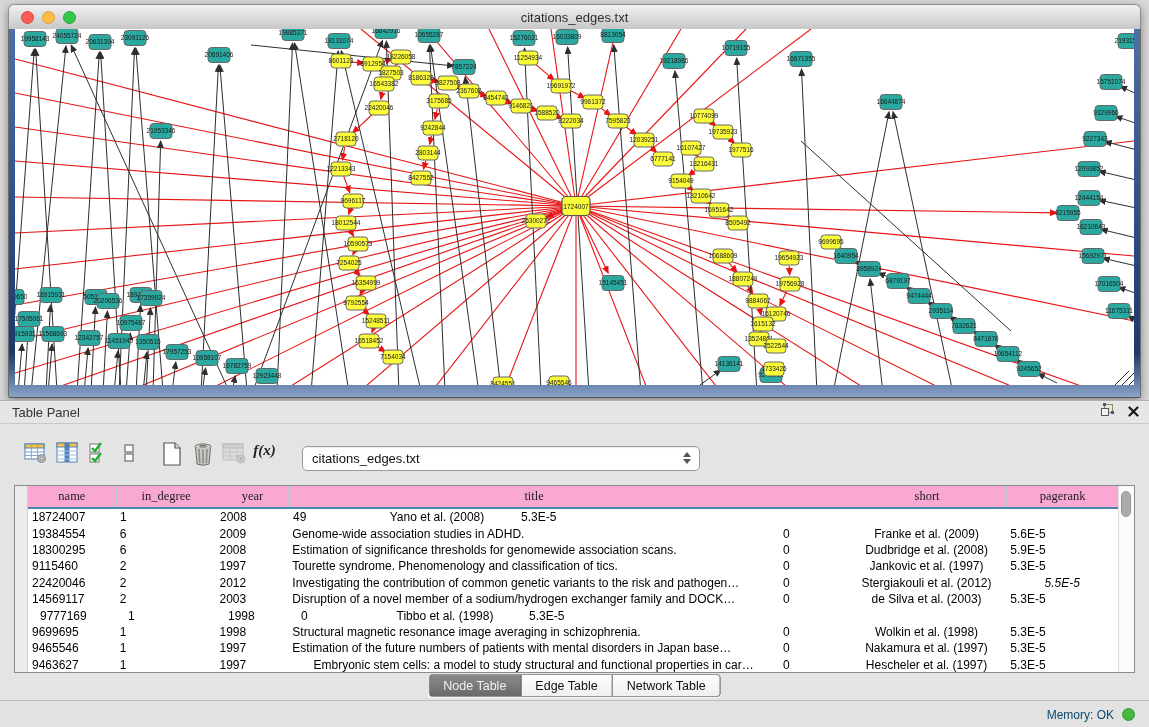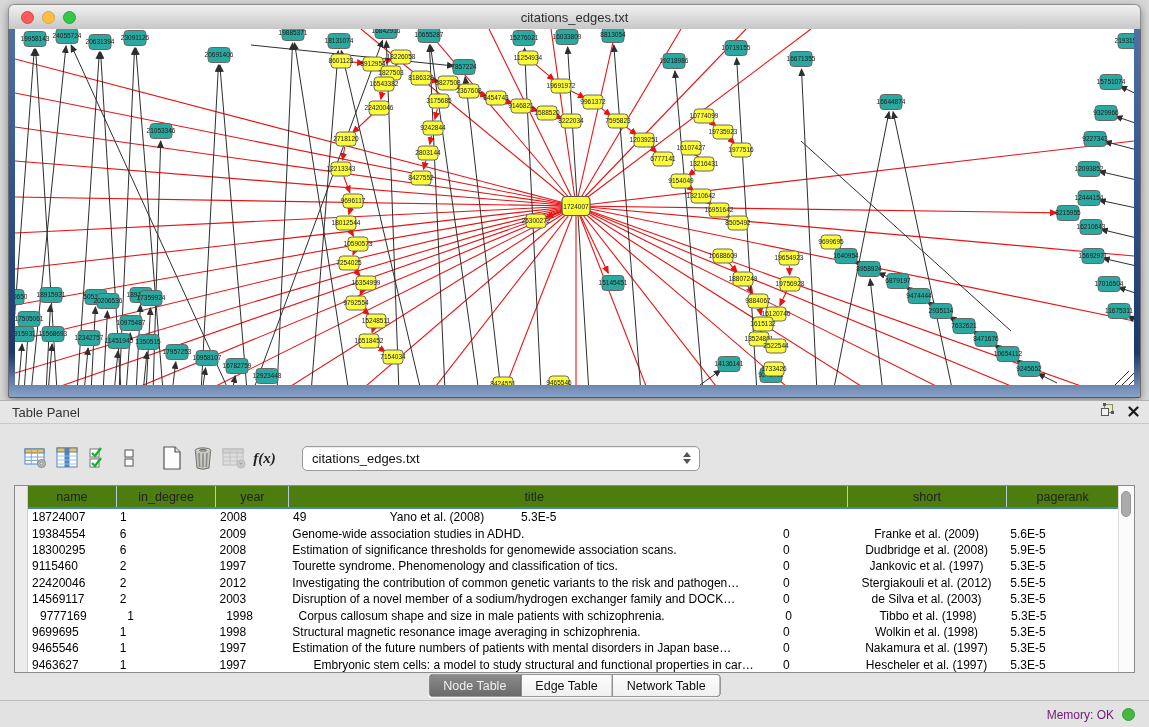--- a/index.html
+++ b/index.html
@@ -29,55 +29,55 @@
 
   
   .table-panel{position:absolute;left:0;top:400px;width:1149px;height:300px;background:#e4e4e4;
                border-top:1px solid #b0b0b0;}
   .panel-header{height:22px;background:#e6e6e6;border-bottom:1px solid #c9c9c9;
                 display:flex;align-items:center;position:relative;}
   .panel-title{font-size:13px;color:#333;padding-left:12px;}
   .panel-header-icons{position:absolute;right:10px;top:0;height:22px;display:flex;align-items:center;gap:14px;}
 
   .toolbar{position:absolute;left:0;top:36px;height:42px;width:100%;display:flex;align-items:center;}
-  .icon-btn{width:31px;height:32px;display:flex;align-items:center;justify-content:center;cursor:default;}
+  .icon-btn{width:31px;height:32px;display:flex;align-items:flex-start;justify-content:center;cursor:default;}
   .fx{font-family:"Liberation Serif",serif;font-style:italic;font-weight:bold;font-size:15px;color:#222;}
   .net-select{margin-left:22px;width:396px;height:23px;background:#fff;border:1px solid #9a9a9a;
               border-radius:5px;display:flex;align-items:center;box-shadow:inset 0 1px 1px rgba(0,0,0,.08);}
   .net-select .val{flex:1;font-size:13px;color:#111;padding-left:9px;}
   .spin{display:flex;flex-direction:column;gap:2px;padding-right:8px;}
   .spin .up{width:0;height:0;border-left:4px solid transparent;border-right:4px solid transparent;border-bottom:5px solid #555;}
   .spin .dn{width:0;height:0;border-left:4px solid transparent;border-right:4px solid transparent;border-top:5px solid #555;}
 
   .table-wrap{position:absolute;left:14px;top:84px;width:1121px;height:188px;background:#fff;
               border:1px solid #8b8b8b;box-sizing:border-box;display:flex;}
   .gutter{width:12px;background:#ececec;border-right:1px solid #cfcfcf;}
   .grid{flex:1;display:flex;flex-direction:column;overflow:hidden;}
-  .thead{display:flex;height:21px;background:#4d7c0f;border-bottom:2px solid #4a86ad;flex:none;}
+  .thead{display:flex;height:21px;background:#f9a8d4;border-bottom:2px solid #4a86ad;flex:none;font-family:Liberation Serif, serif;}
   .th{display:flex;align-items:center;justify-content:center;font-size:12.5px;color:#222;
       box-sizing:border-box;border-left:1px solid #b9cdd8;overflow:hidden;white-space:nowrap;}
   .th:first-child{border-left:none;}
   .tr{display:flex;height:16.4px;align-items:center;flex:none;}
   .td{font-size:12px;color:#000;box-sizing:border-box;padding:0 4px;overflow:hidden;
       white-space:nowrap;}
   .vscroll{width:15px;background:#fbfbfb;border-left:1px solid #ddd;position:relative;}
   .vthumb{position:absolute;left:2px;top:5px;width:10px;height:26px;border-radius:5px;
           background:#ababab;border:1px solid #969696;box-sizing:border-box;}
 
   .tabbar{position:absolute;top:273px;left:50%;transform:translateX(-50%);display:flex;
           border:1px solid #979797;border-radius:4px;overflow:hidden;height:21px;
           background:#000000;box-shadow:0 1px 1px rgba(255,255,255,.7);}
   .seg{display:flex;align-items:center;justify-content:center;font-size:12.5px;color:#111;
        padding:0 14px;border-left:1px solid #a5a5a5;background:linear-gradient(#fdfdfd,#f0f0f0);}
   .seg:first-child{border-left:none;}
   .seg.active{background:linear-gradient(#8b8b8b,#6a6a6a);color:#f0f0f0;}
 
   .statusbar{position:absolute;left:0;top:700px;width:1149px;height:27px;background:#e2e2e2;
              border-top:1px solid #bebebe;display:flex;align-items:center;justify-content:flex-end;}
-  .mem-label{font-size:12px;color:#701a75;margin-right:8px;}
+  .mem-label{font-size:12px;color:#0c4a6e;margin-right:8px;}
   .mem-dot{width:13px;height:13px;border-radius:50%;background:#46b83f;border:1px solid #379a33;
            box-sizing:border-box;margin-right:14px;}
 </style>
 </head>
 <body>
 
 <div class="graph-window">
   <div class="titlebar">
     <div class="lights">
       <div class="light red"></div>
@@ -861,36 +861,35 @@
             <div class="td" style="width: 160px; text-align: center;">Jankovic et al. (1997)</div>
             <div class="td" style="width: 112px; text-align: left;">5.3E-5</div>
           </div>
           <div class="tr">
             <div class="td" style="width: 88px; text-align: left;">22420046</div>
             <div class="td" style="width: 100px; text-align: left;">2</div>
             <div class="td" style="width: 73px; text-align: left;">2012</div>
             <div class="td" style="width: 492px; text-align: left;">Investigating the contribution of common genetic variants to the risk and pathogen…</div>
             <div class="td" style="width: 68px; text-align: left;">0</div>
             <div class="td" style="width: 160px; text-align: center;">Stergiakouli et al. (2012)</div>
-            <div class="td" style="width: 112px; text-align: left;">5.5E-5</div>
+            <div class="td" style="width: 112px; text-align: center; font-style: italic;">5.5E-5</div>
           </div>
           <div class="tr">
             <div class="td" style="width: 88px; text-align: left;">14569117</div>
             <div class="td" style="width: 100px; text-align: left;">2</div>
             <div class="td" style="width: 73px; text-align: left;">2003</div>
             <div class="td" style="width: 492px; text-align: left;">Disruption of a novel member of a sodium/hydrogen exchanger family and DOCK…</div>
             <div class="td" style="width: 68px; text-align: left;">0</div>
             <div class="td" style="width: 160px; text-align: center;">de Silva et al. (2003)</div>
             <div class="td" style="width: 112px; text-align: left;">5.3E-5</div>
           </div>
           <div class="tr">
             <div class="td" style="width: 88px; text-align: left; margin-left: 8px;">9777169</div>
             <div class="td" style="width: 100px; text-align: left;">1</div>
             <div class="td" style="width: 73px; text-align: left;">1998</div>
-            <div class="td" style="width: 492px; text-align: left;">Corpus callosum shape and size in male patients with schizophrenia.</div>
             <div class="td" style="width: 68px; text-align: left;">0</div>
             <div class="td" style="width: 160px; text-align: center;">Tibbo et al. (1998)</div>
             <div class="td" style="width: 112px; text-align: left;">5.3E-5</div>
           </div>
           <div class="tr">
             <div class="td" style="width: 88px; text-align: left;">9699695</div>
             <div class="td" style="width: 100px; text-align: left;">1</div>
             <div class="td" style="width: 73px; text-align: left;">1998</div>
             <div class="td" style="width: 492px; text-align: left;">Structural magnetic resonance image averaging in schizophrenia.</div>
             <div class="td" style="width: 68px; text-align: left;">0</div>

